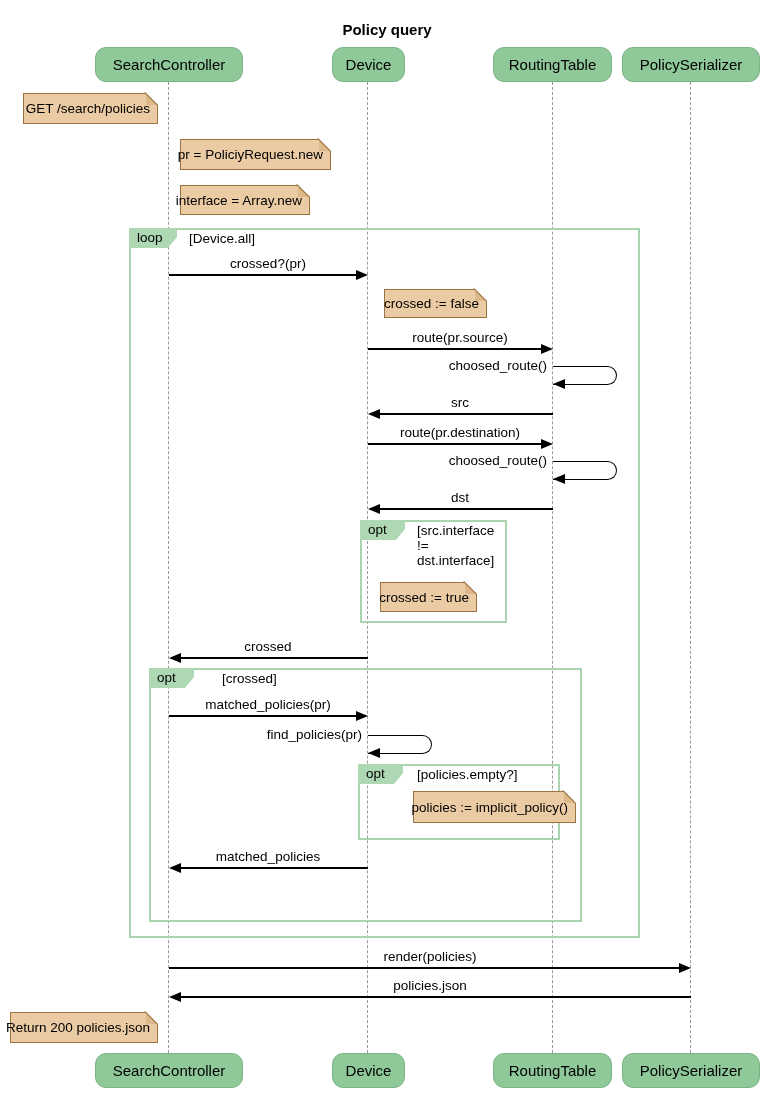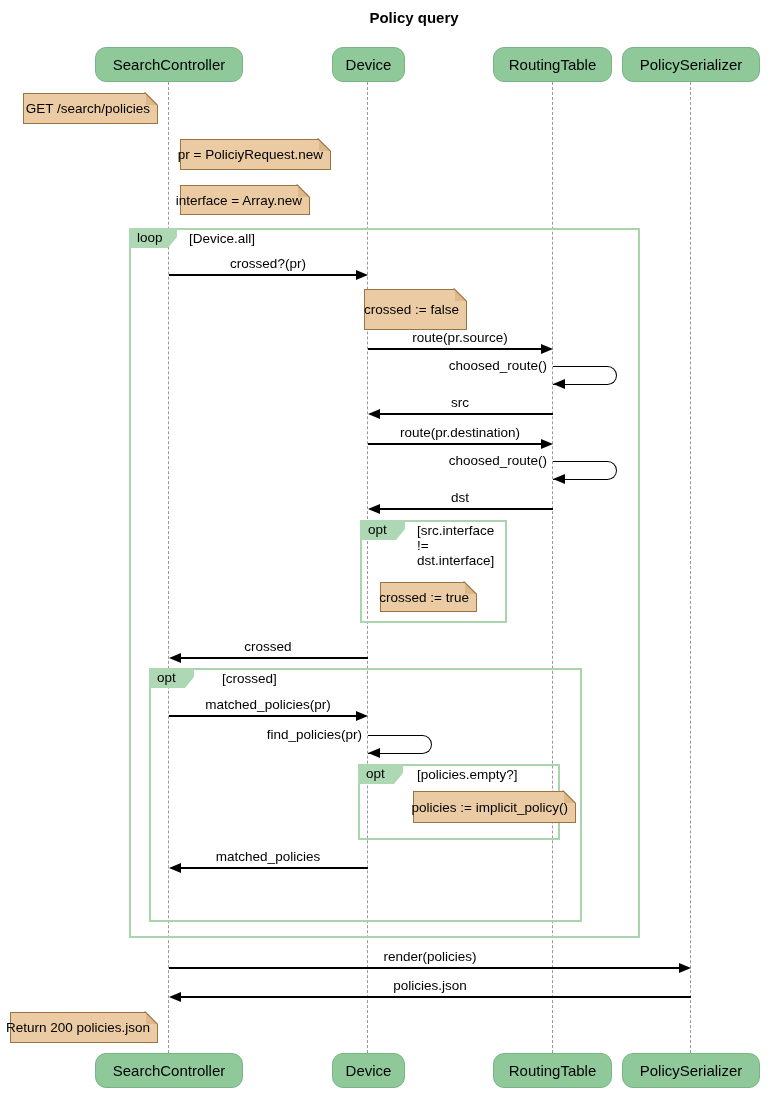--- a/index.html
+++ b/index.html
@@ -124,21 +124,21 @@
     background: var(--note-border, #9B7340);
     transform: rotate(45deg);
     transform-origin: 0 0;
   }
 </style>
 </head>
 <body>
 
 <div class="canvas">
 
-  <div class="title" style="left:387px; top:9px;margin-left:27px;">Policy query</div>
+  <div class="title" style="left:387px; top:21px;">Policy query</div>
 
   <div class="lifeline" style="left:168px; top:82px; height:971px;"></div>
   <div class="lifeline" style="left:367px; top:82px; height:971px;"></div>
   <div class="lifeline" style="left:552px; top:82px; height:971px;"></div>
   <div class="lifeline" style="left:690px; top:82px; height:971px;"></div>
 
   <div class="frame" style="left:129px; top:228px; width:511px; height:710px;"></div>
   <div class="ftab" style="left:129px; top:228px; width:48px; height:20px;"></div>
   <div class="ftab-label" style="left:137px; top:230px;">loop</div>
   <div class="fcond" style="left:189px; top:231px;">[Device.all]</div>
@@ -215,21 +215,21 @@
     <span>GET /search/policies</span>
   </div>
   <div class="note" style="left:180px; top:139px; width:151px; height:31px;">
     <span class="fold"></span>
     <span>pr = PoliciyRequest.new</span>
   </div>
   <div class="note" style="left:180px; top:185px; width:130px; height:30px;">
     <span class="fold"></span>
     <span>interface = Array.new</span>
   </div>
-  <div class="note" style="left:364px; top:289px; width:103px; height:41px;">
+  <div class="note" style="left:384px; top:289px; width:103px; height:29px;">
     <span class="fold"></span>
     <span>crossed := false</span>
   </div>
   <div class="note" style="left:380px; top:582px; width:97px; height:30px;">
     <span class="fold"></span>
     <span>crossed := true</span>
   </div>
   <div class="note" style="left:378px; top:791px; width:163px; height:32px;margin-left:35px;">
     <span class="fold"></span>
     <span>policies := implicit_policy()</span>

